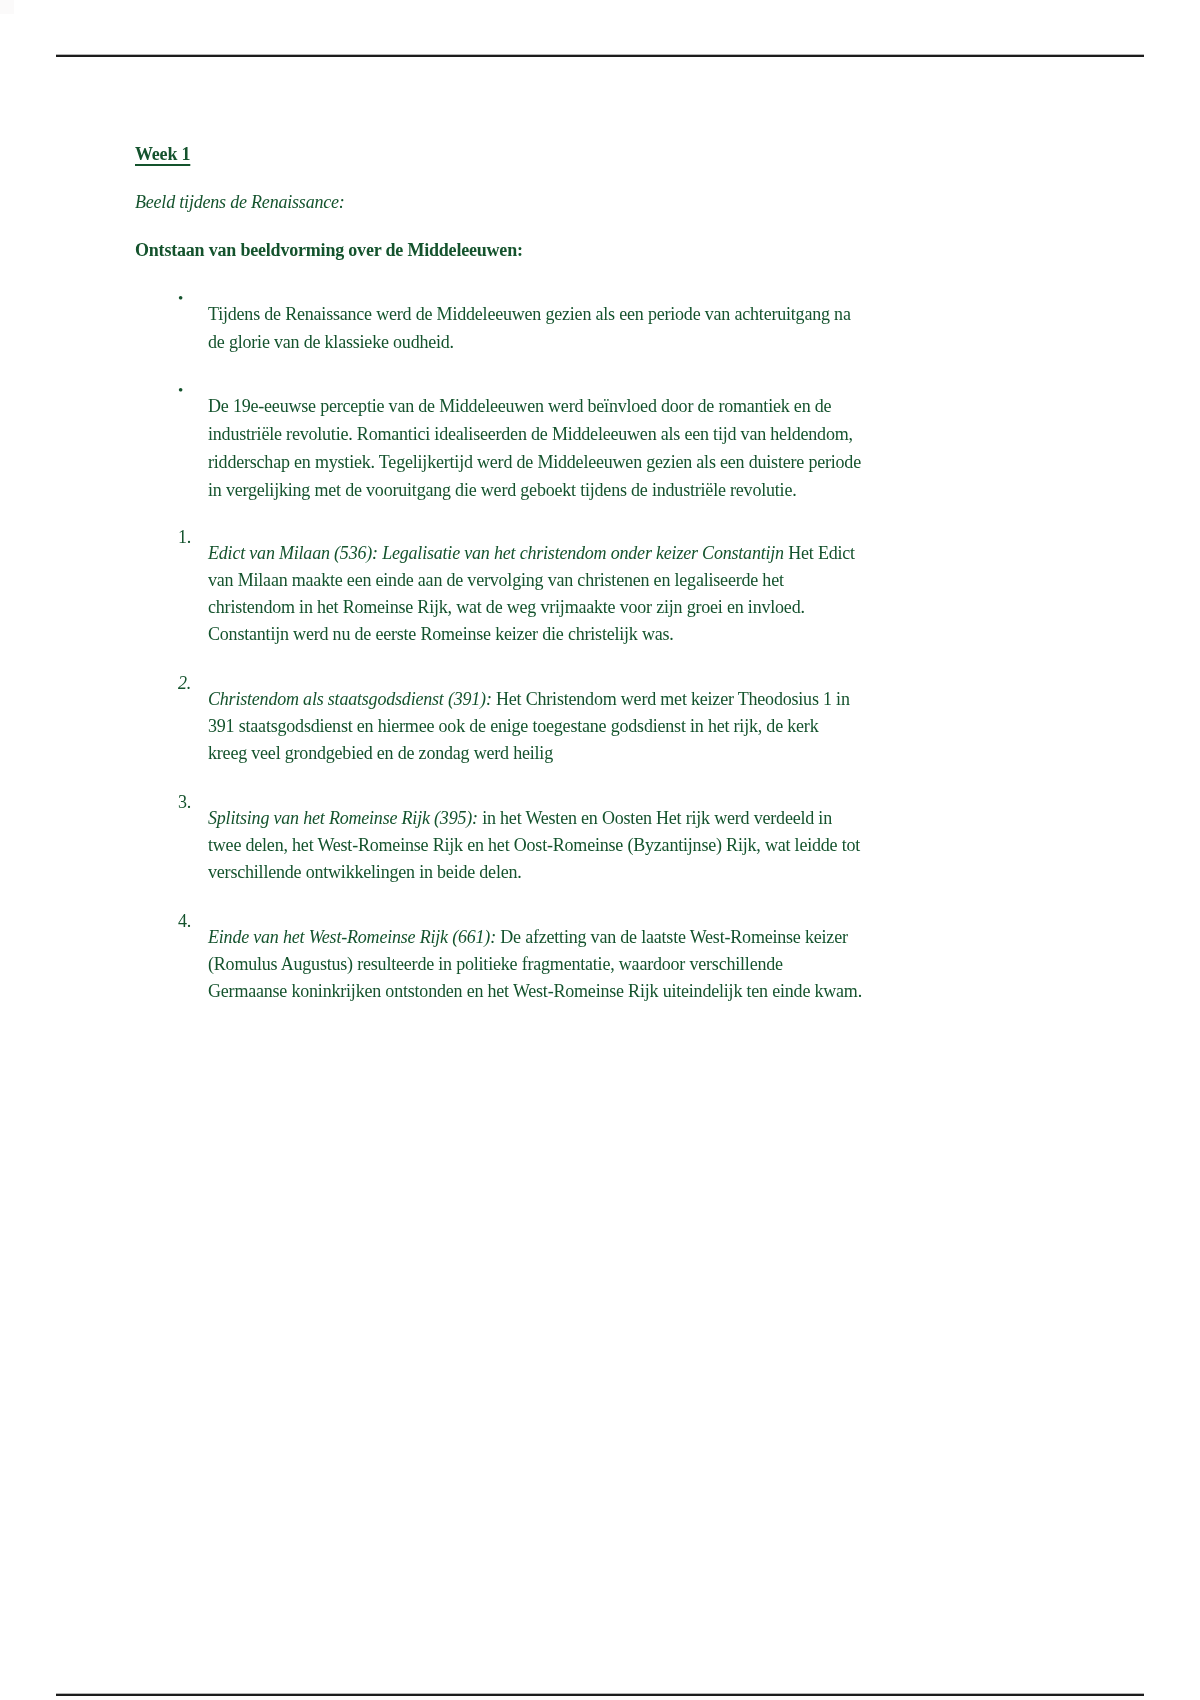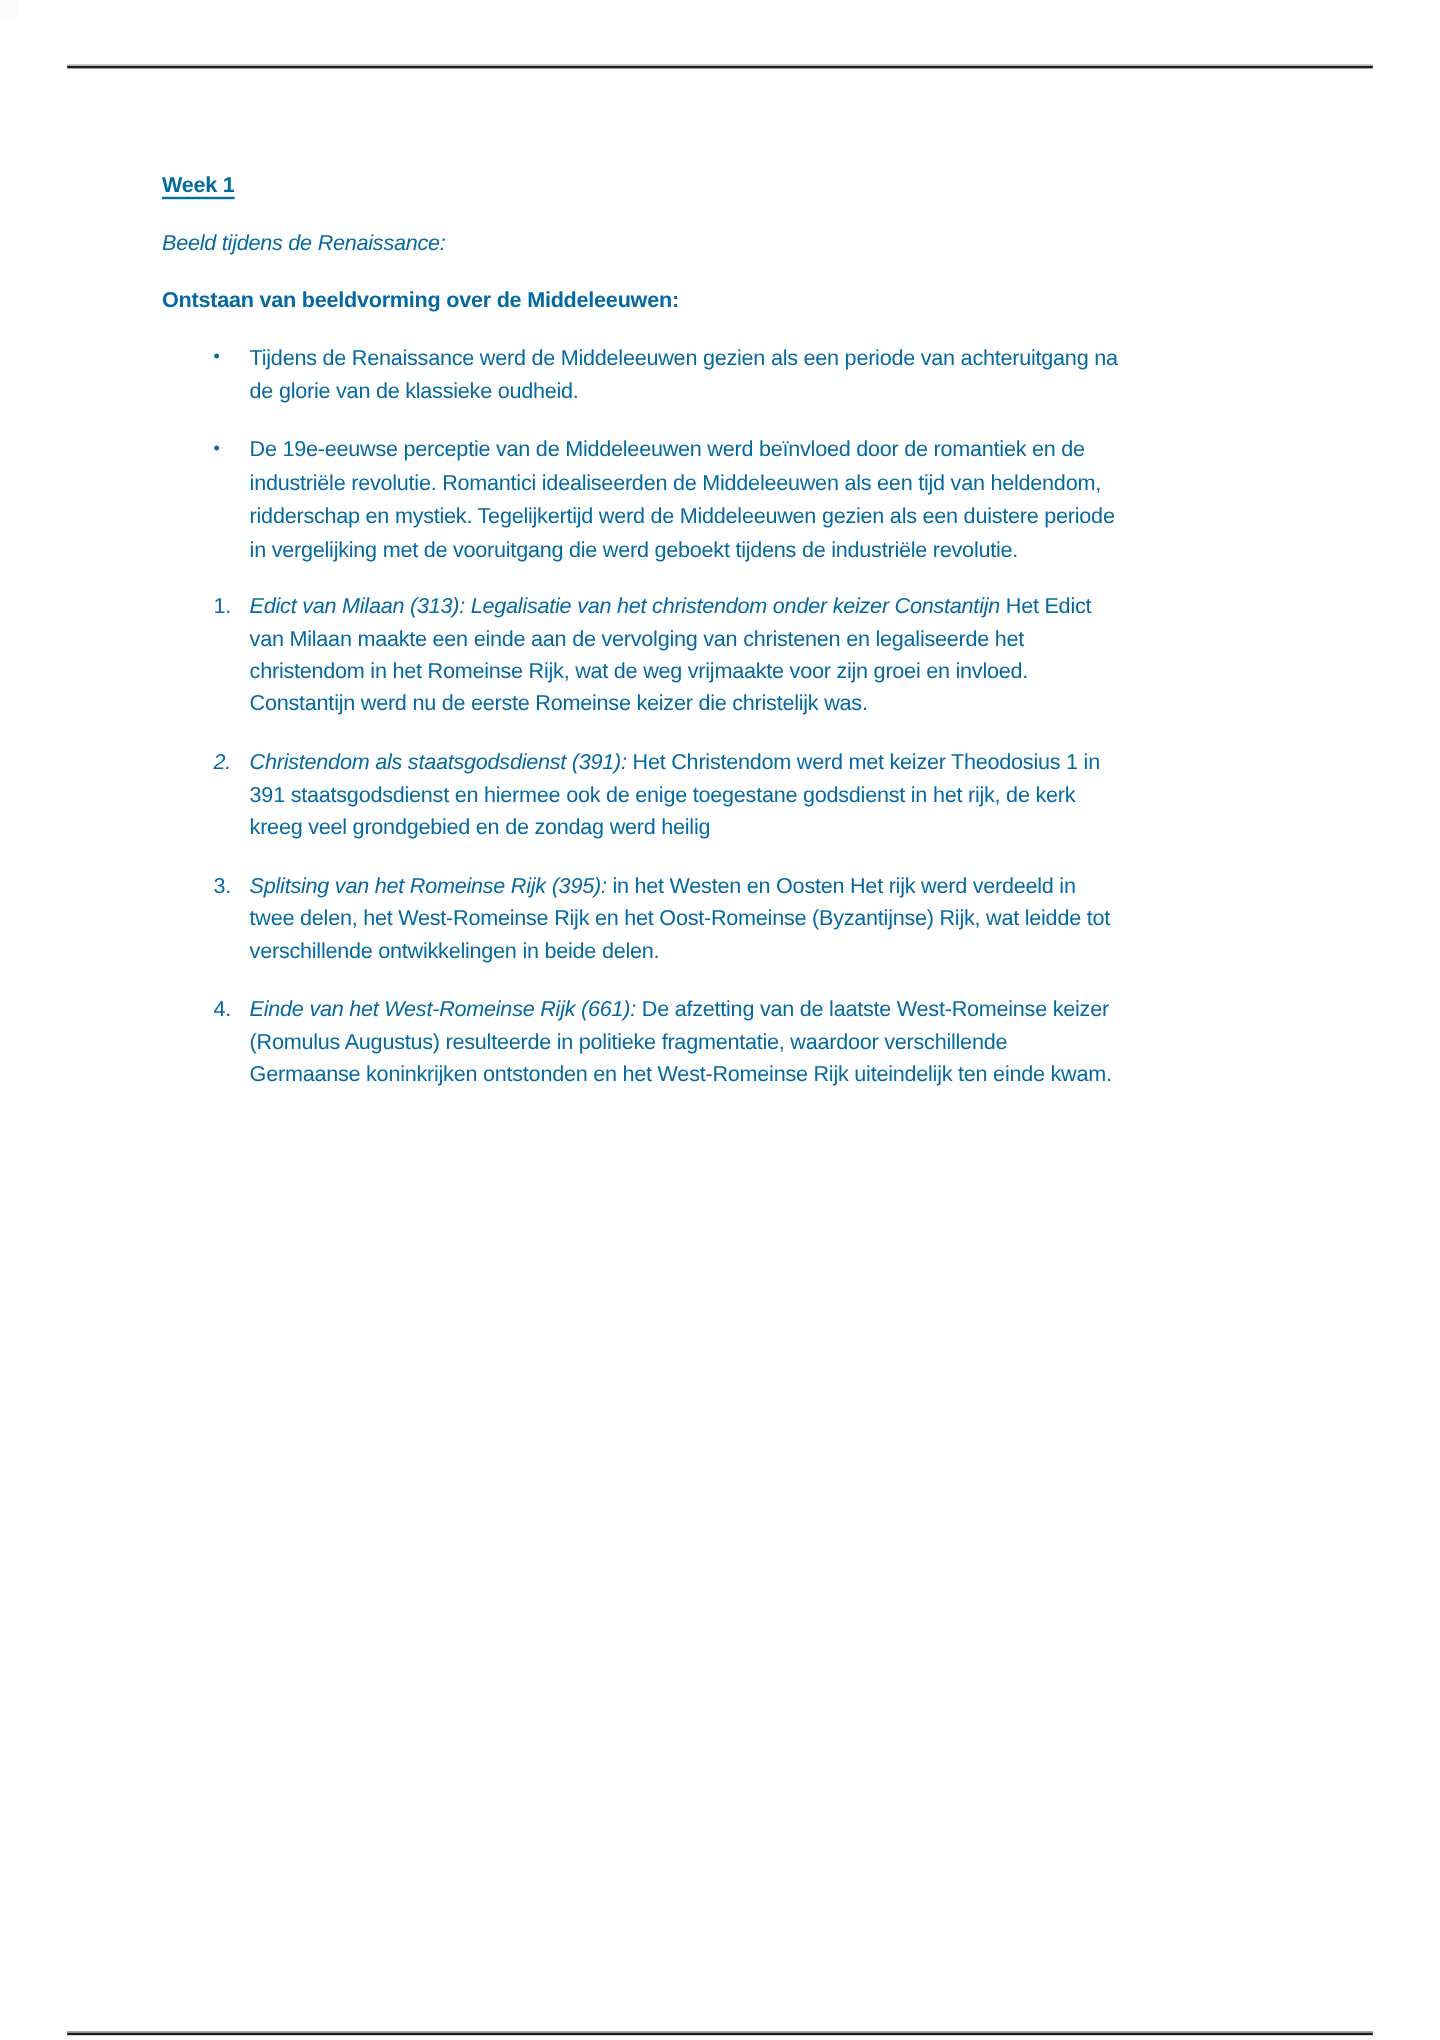--- a/index.html
+++ b/index.html
@@ -3,22 +3,22 @@
 <meta charset="utf-8">
 <style>
   * { margin: 0; padding: 0; box-sizing: border-box; }
   html, body { background: #ffffff; }
   .page {
     position: relative;
     width: 1200px;
     height: 1700px;
     background: #ffffff;
     overflow: hidden;
-    font-family: Liberation Sans, sans-serif;
-    color: #0369a1;
+    font-family: Liberation Serif, serif;
+    color: #14532d;
     font-size: 18px;
     letter-spacing: -0.2px;
   }
   .corner-artifact {
     position: absolute;
     left: 0; top: 0;
     width: 14px; height: 14px;
     background: #fbfafa;
   }
   .rule {
@@ -48,21 +48,21 @@
   .block.subheading { font-style: italic; }
   .li { display: flex; align-items: flex-start; }
   .li.bullet-item { line-height: 28px; margin: 0 0 20px 0; }
   .li.numbered-item { line-height: 27px; margin: 0 0 22px 0; }
   .li .marker {
     flex: 0 0 73px;
     padding-left: 43px;
   }
   .li .marker.italic { font-style: italic; }
   .li .marker.dot { font-size: 15px; }
-  .li .body { flex: 1 1 auto; white-space: pre-wrap; }
+  .li .body { flex: 1 1 auto; white-space: pre-wrap; margin-top: 16px; }
   .seg-italic { font-style: italic; }
   .seg-normal { font-style: normal; }
 </style>
 </head>
 <body>
 
 <div class="page">
   <div class="corner-artifact"></div>
   <div class="rule top"></div>
   <div class="content">
@@ -76,21 +76,21 @@
       </div>
       <div class="li bullet-item">
         <span class="marker dot">•</span>
         <span class="body"><span class="seg-normal">De 19e-eeuwse perceptie van de Middeleeuwen werd beïnvloed door de romantiek en de
 industriële revolutie. Romantici idealiseerden de Middeleeuwen als een tijd van heldendom,
 ridderschap en mystiek. Tegelijkertijd werd de Middeleeuwen gezien als een duistere periode
 in vergelijking met de vooruitgang die werd geboekt tijdens de industriële revolutie.</span></span>
       </div>
       <div class="li numbered-item">
         <span class="marker">1.</span>
-        <span class="body"><span class="seg-italic">Edict van Milaan (313): Legalisatie van het christendom onder keizer Constantijn</span><span class="seg-normal"> Het Edict
+        <span class="body"><span class="seg-italic">Edict van Milaan (536): Legalisatie van het christendom onder keizer Constantijn</span><span class="seg-normal"> Het Edict
 van Milaan maakte een einde aan de vervolging van christenen en legaliseerde het
 christendom in het Romeinse Rijk, wat de weg vrijmaakte voor zijn groei en invloed.
 Constantijn werd nu de eerste Romeinse keizer die christelijk was.</span></span>
       </div>
       <div class="li numbered-item">
         <span class="marker italic">2.</span>
         <span class="body"><span class="seg-italic">Christendom als staatsgodsdienst (391):</span><span class="seg-normal"> Het Christendom werd met keizer Theodosius 1 in
 391 staatsgodsdienst en hiermee ook de enige toegestane godsdienst in het rijk, de kerk
 kreeg veel grondgebied en de zondag werd heilig</span></span>
       </div>

